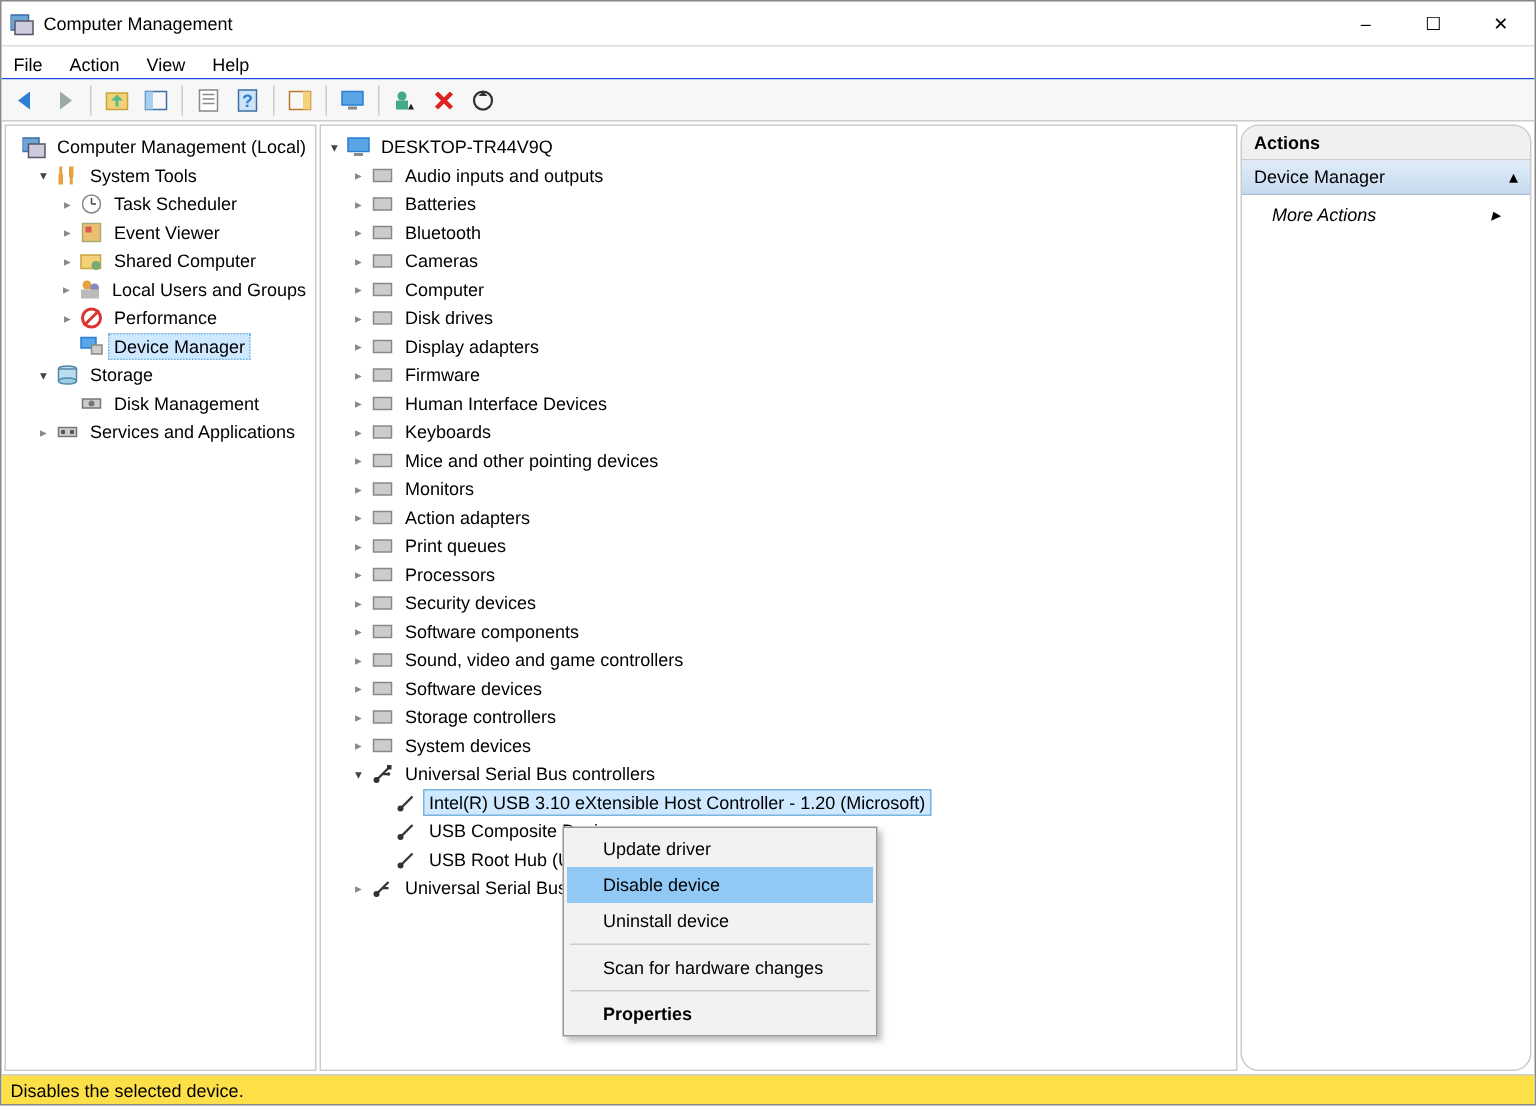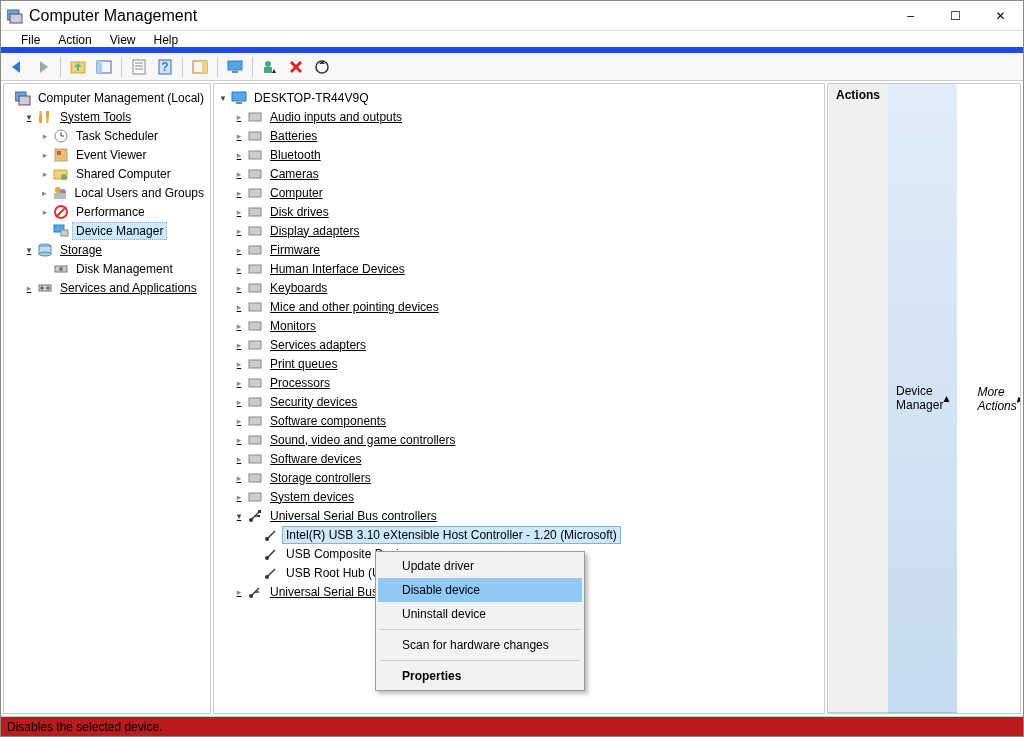--- a/index.html
+++ b/index.html
@@ -1,70 +1,70 @@
 <!DOCTYPE html>
 <html><head>
 <meta charset="utf-8">
 <style>
 * { box-sizing: border-box; margin: 0; padding: 0; font-family: "Segoe UI", Tahoma, sans-serif; font-size: 12px; }
 body { background: #fff; width: 1024px; height: 737px; overflow: hidden; display: flex; flex-direction: column; border: 1px solid #888; }
 
 
 .titlebar { height: 30px; display: flex; align-items: center; padding-left: 6px; border-bottom: 1px solid #ddd; }
 .titlebar .app-icon { width: 16px; height: 16px; margin-right: 6px; }
-.titlebar .title { flex: 0 0 auto; font-size: 16px; }
+.titlebar .title { flex: 0 0 auto; font-size: 12px; }
 .titlebar .spacer { flex: 1; }
 .titlebar .winbtn { width: 45px; height: 30px; display: flex; align-items: center; justify-content: center; }
 
 
-.menubar { height: 22px; display: flex; align-items: flex-start; padding-left: 12px; gap: 2px; border-bottom: 6px solid #1d4ed8; }
+.menubar { height: 22px; display: flex; align-items: flex-end; padding-left: 0; gap: 2px; border-bottom: 1px solid #1d4ed8; }
 .menubar .menuitem { padding: 2px 8px; }
 
 
 .toolbar { height: 28px; display: flex; align-items: center; padding-left: 4px; gap: 2px; border-bottom: 1px solid #ccc; background: #f7f7f7; }
 .toolbar .tb-btn { width: 24px; height: 24px; display: flex; align-items: center; justify-content: center; border: 1px solid transparent; }
 .toolbar .tb-sep { width: 1px; height: 20px; background: #ccc; margin: 0 3px; }
 
 
 .mainarea { flex: 1; display: flex; min-height: 0; justify-content: center; }
 .pane { border: 1px solid #ccc; background: #fff; overflow: auto; }
 .leftpane { width: 208px; flex: 0 0 208px; margin: 2px 1px 2px 2px; }
 .midpane { flex: 1; margin: 2px 1px; }
-.rightpane { width: 194px; flex: 0 0 194px; margin: 2px 2px 2px 1px; display: flex; flex-direction: row; }
+.rightpane { width: 194px; flex: 0 0 194px; margin: 2px 2px 2px 1px; display: flex; flex-direction: column; border-radius: 12px; }
 
 
 .tree { padding: 4px 2px; }
 .tree-row { display: flex; align-items: center; height: 19px; white-space: nowrap; cursor: default; }
 .tree-row .arrow { width: 14px; text-align: center; color: #666; font-size: 9px; user-select: none;}
 .tree-row .arrow.open::before { content: "▾"; color:#444; }
 .tree-row .arrow.closed::before { content: "▸"; color:#888;}
 .tree-row .arrow.none::before { content: ""; }
 .tree-row .ticon { width: 16px; height: 16px; margin: 0 3px 0 1px; flex: 0 0 16px; display:flex; align-items:center; justify-content:center; }
 .tree-row .tlabel { padding: 1px 3px; border: 1px solid transparent; }
 .tree-row.selected .tlabel { background: #cde8ff; border: 1px dotted #7ab5e0; }
 .tree-row.highlight .tlabel { background: #cde8ff; border: 1px solid #7ab5e0; }
 
 .ind1 { padding-left: 0px; }
-.ind2 { padding-left: 16px; text-decoration: underline; }
+.ind2 { padding-left: 16px; }
 .ind3 { padding-left: 32px; }
 
 
 .actions-hdr { background: #f0f0f0; font-weight: bold; padding: 4px 8px; border-bottom: 1px solid #ccc; }
 .actions-sec { background: linear-gradient(#e0ecf8,#c6dbf0); padding: 4px 8px; border-bottom: 1px solid #a6bcd4; display:flex; justify-content:space-between; align-items:center;}
 .actions-item { padding: 6px 20px; display:flex; justify-content:space-between; align-items:center;font-style:italic;}
 
 
 .ctxmenu { position: absolute; background: #f2f2f2; border: 1px solid #999; box-shadow: 3px 3px 4px rgba(0,0,0,0.25); padding: 2px; width: 210px; z-index: 50; }
 .ctxmenu .cmi { padding: 5px 24px; white-space: nowrap; }
 .ctxmenu .cmi.hover { background: #90c8f6; }
 .ctxmenu .cmi.bold { font-weight: bold; }
 .ctxmenu .csep { height: 1px; background: #ccc; margin: 3px 2px; }
 
 
-.statusbar { height: 20px; border-top: 1px solid #ccc; padding: 2px 6px; display: flex; align-items: center; font-size: 12px; background:#b91c1c;}
+.statusbar { height: 20px; border-top: 1px solid #ccc; padding: 2px 6px; display: flex; align-items: center; font-size: 12px; background:#fde047;}
 </style>
 </head>
 <body>
 
 <div class="titlebar">
   <span class="app-icon">
     <svg viewBox="0 0 16 16" width="16" height="16">
         <rect x="0" y="2" width="12" height="10" fill="#6ea4d6" stroke="#3a6ea5"></rect>
         <rect x="3" y="6" width="12" height="9" fill="#ccd" stroke="#556"></rect>
       </svg>
@@ -408,21 +408,21 @@
           </span>
           <span class="tlabel">Monitors</span>
         </div>
         <div class="tree-row ind2">
           <span class="arrow closed"></span>
           <span class="ticon">
             <svg width="16" height="16">
               <rect x="2" y="4" width="12" height="8" fill="#ccc" stroke="#888"></rect>
             </svg>
           </span>
-          <span class="tlabel">Services adapters</span>
+          <span class="tlabel">Action adapters</span>
         </div>
         <div class="tree-row ind2">
           <span class="arrow closed"></span>
           <span class="ticon">
             <svg width="16" height="16">
               <rect x="2" y="4" width="12" height="8" fill="#ccc" stroke="#888"></rect>
             </svg>
           </span>
           <span class="tlabel">Print queues</span>
         </div>

